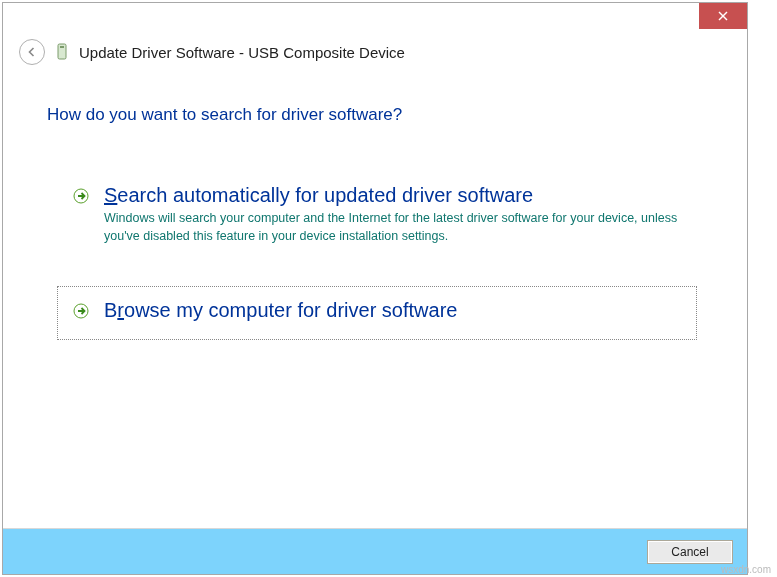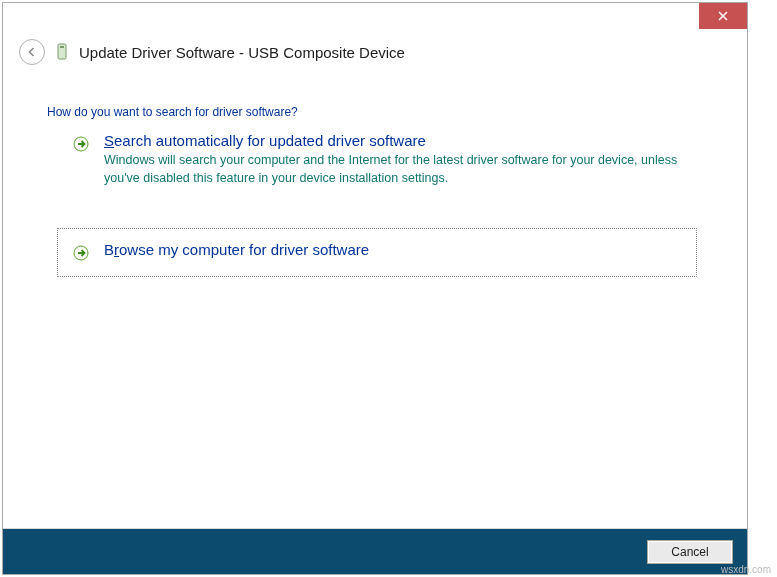--- a/index.html
+++ b/index.html
@@ -62,21 +62,22 @@
     .header-title {
       font-size: 15px;
       color: #222;
     }
     .content {
       flex: 1;
       padding: 28px 44px 10px 44px;
     }
     .question {
       color: #003399;
-      font-size: 12px;
+      font-size: 17px;
+      margin-bottom: 46px;
     }
     .option {
       border: 1px solid transparent;
       padding: 12px 16px 14px 14px;
       margin-left: 10px;
       margin-right: 6px;
       margin-bottom: 26px;
       display: flex;
       gap: 14px;
       align-items: flex-start;
@@ -87,32 +88,32 @@
     .arrow-icon {
       width: 18px; height: 18px;
       flex-shrink: 0;
       margin-top: 3px;
       display: flex; align-items: center; justify-content: center;
     }
     .arrow-icon svg { width: 16px; height: 16px; }
     .option-body { flex: 1; }
     .option-title {
       color: #003399;
-      font-size: 15px;
+      font-size: 20px;
       margin-bottom: 3px;
     }
     .option-title .ul { text-decoration: underline; }
     .option-desc {
       color: #0f766e;
       font-size: 12.5px;
       line-height: 1.4;
     }
     .footer {
       border-top: 1px solid #d8d8d8;
-      background: #0c4a6e;
+      background: #7dd3fc;
       height: 46px;
       display: flex;
       justify-content: flex-end;
       align-items: center;
       padding-right: 14px;
     }
     .cancel-btn {
       min-width: 86px;
       height: 24px;
       background: #eaeaea;

